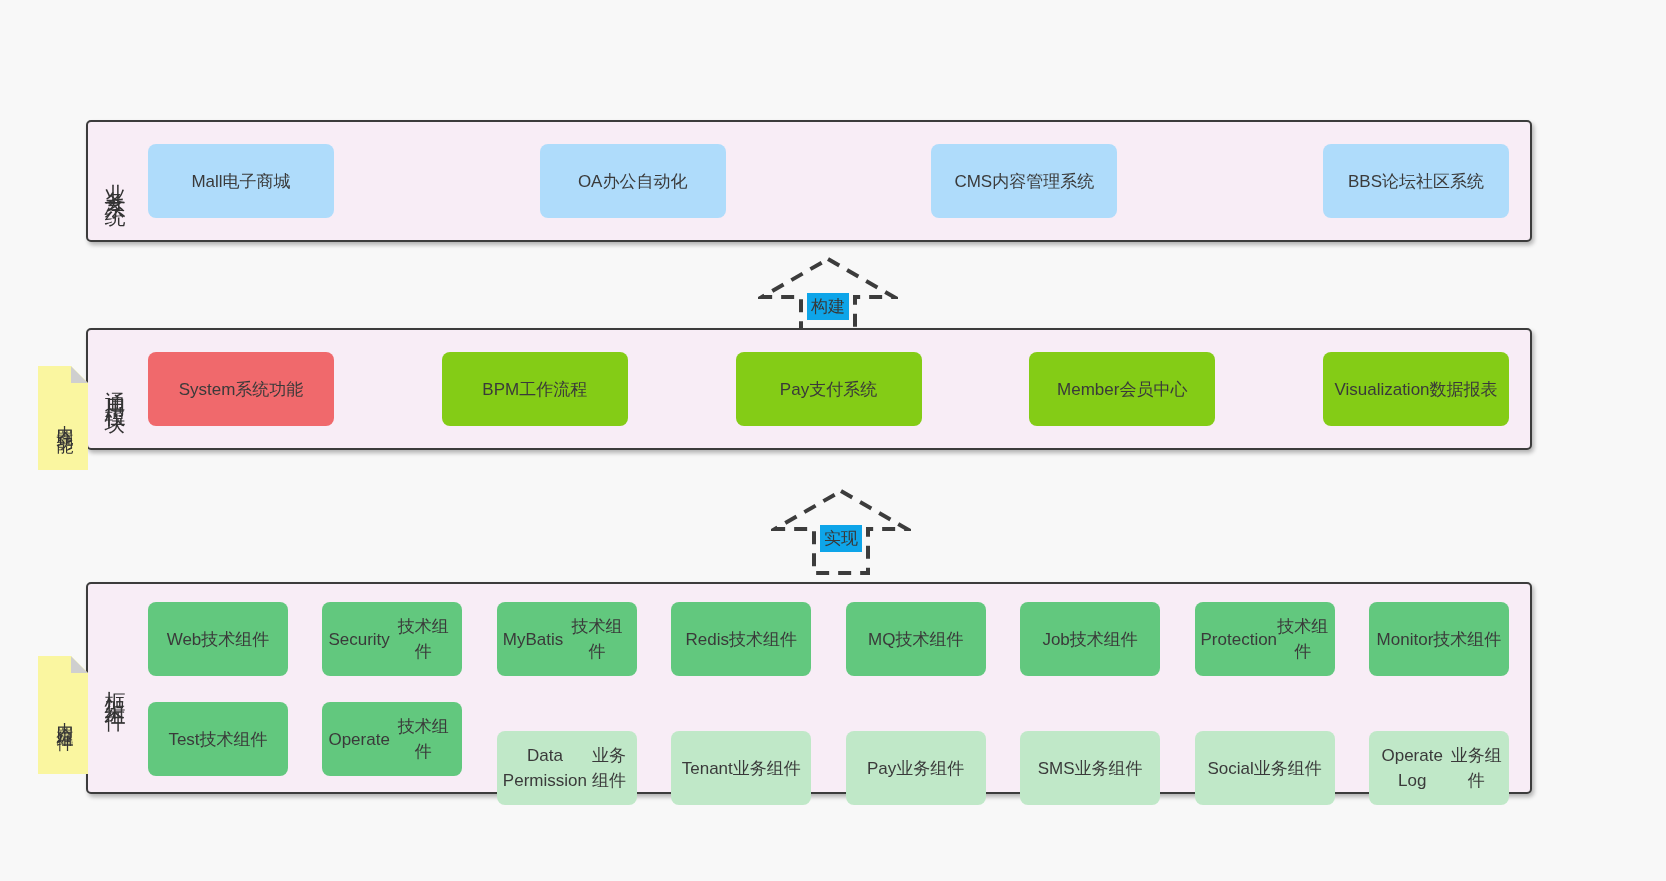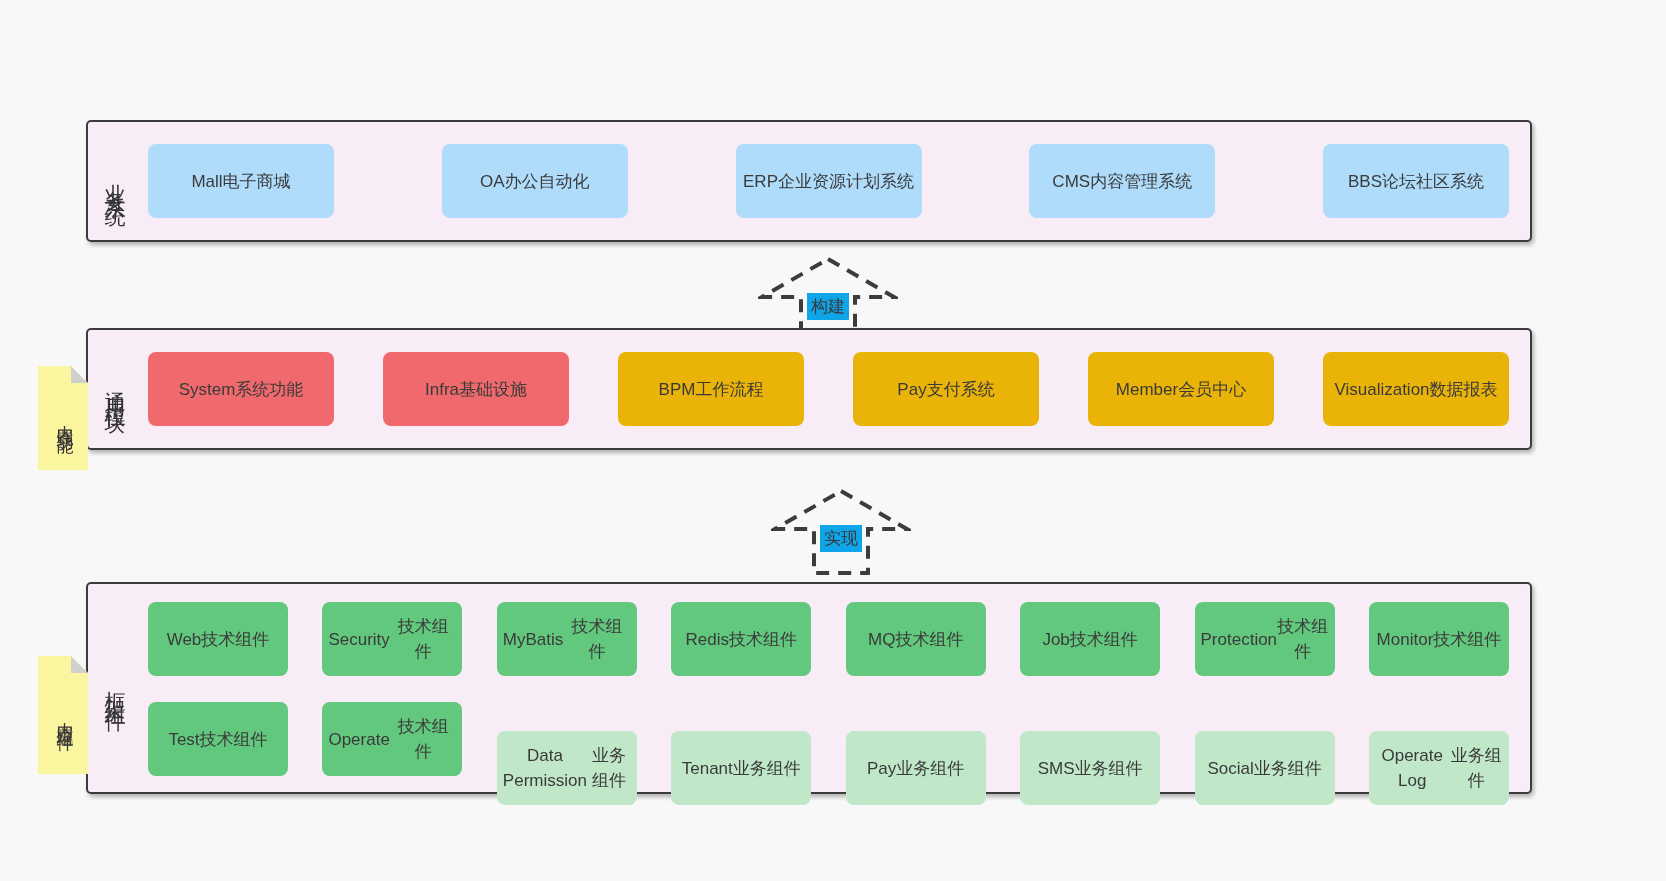--- a/index.html
+++ b/index.html
@@ -64,21 +64,21 @@
     font-size: 17px;
     line-height: 25px;
     padding: 0 6px;
     box-sizing: border-box;
     color: #3a3a3a;
   }
   .w-lg { width: 186px; }
   .w-sm { width: 140px; }
   .blue   { background: #afdcfb; }
   .red    { background: #f0696c; }
-  .pink   { background: #eab308; align-items: center; }
+  .pink   { background: #84cc16; align-items: center; }
   .green  { background: #62c87e; }
   .lgreen { background: #c0e8c8; margin-top: 29px; }
 
   .arrow {
     position: absolute;
     width: 140px;
     height: 90px;
   }
   #arrow1 { left: 758px; top: 255px; }
   #arrow2 { left: 771px; top: 487px; }
@@ -131,24 +131,20 @@
   <div class="box-row row-mid">
     <div class="box w-lg blue">
       <span>Mall</span>
       <span>电子商城</span>
     </div>
     <div class="box w-lg blue">
       <span>OA</span>
       <span>办公自动化</span>
     </div>
     <div class="box w-lg blue">
-      <span>ERP</span>
-      <span>企业资源计划系统</span>
-    </div>
-    <div class="box w-lg blue">
       <span>CMS</span>
       <span>内容管理系统</span>
     </div>
     <div class="box w-lg blue">
       <span>BBS</span>
       <span>论坛社区系统</span>
     </div>
   </div>
 </div>
 
@@ -166,24 +162,20 @@
   <span class="sticky-text">内置功能</span>
 </div>
 
 <div class="layer" id="layer2">
   <div class="layer-label">通用模块</div>
   <div class="box-row row-mid">
     <div class="box w-lg red">
       <span>System</span>
       <span>系统功能</span>
     </div>
-    <div class="box w-lg red">
-      <span>Infra</span>
-      <span>基础设施</span>
-    </div>
     <div class="box w-lg pink">
       <span>BPM</span>
       <span>工作流程</span>
     </div>
     <div class="box w-lg pink">
       <span>Pay</span>
       <span>支付系统</span>
     </div>
     <div class="box w-lg pink">
       <span>Member</span>

